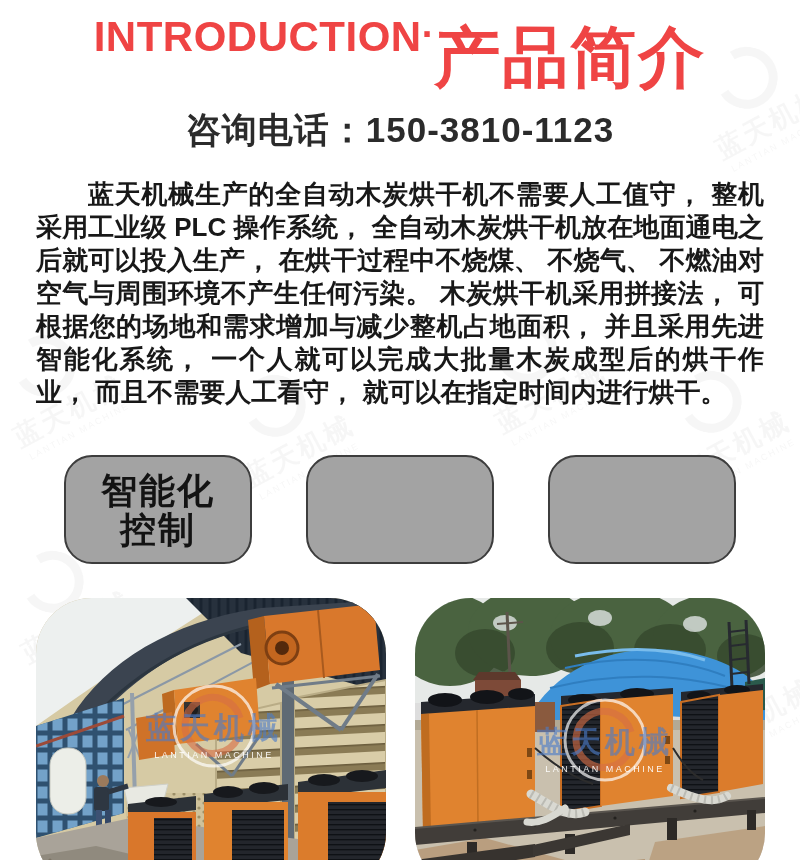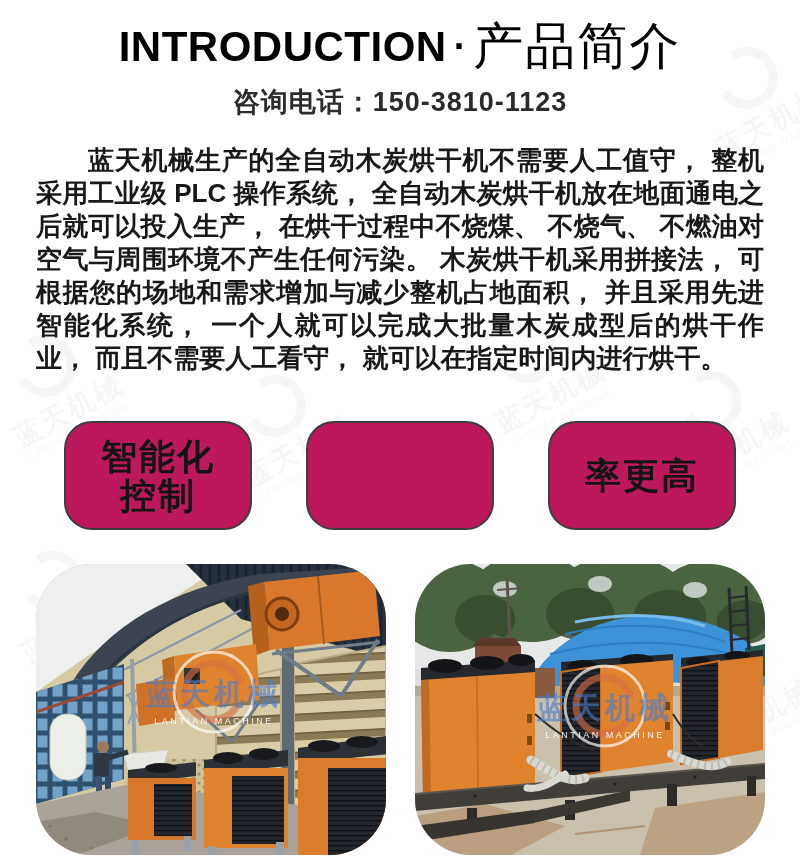--- a/index.html
+++ b/index.html
@@ -8,29 +8,29 @@
     font-family:"Liberation Sans","DejaVu Sans",sans-serif;color:#141414;
   }
   
   .wm-layer{position:absolute;inset:0;z-index:0;color:#8c8c8c;pointer-events:none;}
   .wm{position:absolute;opacity:.07;transform:rotate(-28deg);display:flex;flex-direction:column;align-items:center;width:140px;}
   .wm-ring{width:44px;height:44px;border-radius:50%;border:9px solid currentColor;border-left-color:transparent;margin-bottom:2px;transform:rotate(40deg);}
   .wm-cn{font-size:27px;font-weight:700;letter-spacing:3px;white-space:nowrap;}
   .wm-en{font-size:9px;letter-spacing:2px;white-space:nowrap;}
   
   .content{position:relative;z-index:1;}
-  .title{margin:0;padding-top:13px;display:flex;justify-content:center;align-items:center;gap:7px;color:#000000;}
+  .title{margin:0;padding-top:13px;display:flex;justify-content:center;align-items:flex-start;color:#ef4444;}
   .t-en{font-size:42px;font-weight:900;letter-spacing:.5px;}
   .t-dot{font-size:38px;font-weight:900;}
-  .t-cn{font-size:50px;font-weight:400;letter-spacing:2px;}
-  .phone{margin-top:4px;text-align:center;font-size:27px;font-weight:800;color:#2b2b2b;letter-spacing:1px;}
+  .t-cn{font-size:66px;font-weight:700;letter-spacing:2px;}
+  .phone{margin-top:4px;text-align:center;font-size:35px;font-weight:800;color:#2b2b2b;letter-spacing:1px;}
   .intro{margin:24px 36px 0;font-size:26px;line-height:33px;font-weight:600;color:#181818;
          text-align:justify;text-indent:2em;letter-spacing:0;}
   .features{display:flex;justify-content:center;gap:54px;margin-top:46px;}
-  .badge{width:184px;height:105px;background:#be185d;border:2px solid #3d3d3d;border-radius:28px;
+  .badge{width:184px;height:105px;background:#a3a3a3;border:2px solid #3d3d3d;border-radius:28px;
          display:flex;flex-direction:column;justify-content:center;align-items:center;
          font-size:36px;font-weight:900;line-height:39px;letter-spacing:2px;color:#131313;}
   .photos{display:flex;justify-content:center;gap:29px;margin-top:34px;}
   .photo{width:350px;height:291px;border-radius:56px;overflow:hidden;margin:0;background:#ddd;}
   .photo svg{display:block;width:100%;height:100%;}
   
   .pw-cn{font-family:"Liberation Sans","DejaVu Sans",sans-serif;font-size:30px;font-weight:700;
          fill:rgba(74,123,200,.62);letter-spacing:4px;}
   .pw-en{font-family:"Liberation Sans","DejaVu Sans",sans-serif;font-size:9px;
          fill:rgba(255,255,255,.92);letter-spacing:2.5px;}
@@ -89,21 +89,20 @@
   <p class="intro">蓝天机械生产的全自动木炭烘干机不需要人工值守， 整机采用工业级 PLC 操作系统， 全自动木炭烘干机放在地面通电之后就可以投入生产， 在烘干过程中不烧煤、 不烧气、 不燃油对空气与周围环境不产生任何污染。 木炭烘干机采用拼接法， 可根据您的场地和需求增加与减少整机占地面积， 并且采用先进智能化系统， 一个人就可以完成大批量木炭成型后的烘干作业， 而且不需要人工看守， 就可以在指定时间内进行烘干。</p>
 
   <div class="features">
     <div class="badge">
       <span>智能化</span>
       <span>控制</span>
     </div>
     <div class="badge">
     </div>
     <div class="badge">
-      <span>率更高</span>
     </div>
   </div>
 
   <div class="photos">
 
     <figure class="photo">
       <svg viewBox="0 0 350 291">
         <defs>
           <pattern id="Lcor" width="9" height="10" patternUnits="userSpaceOnUse">
             <rect width="9" height="10" fill="#27313d"></rect>

